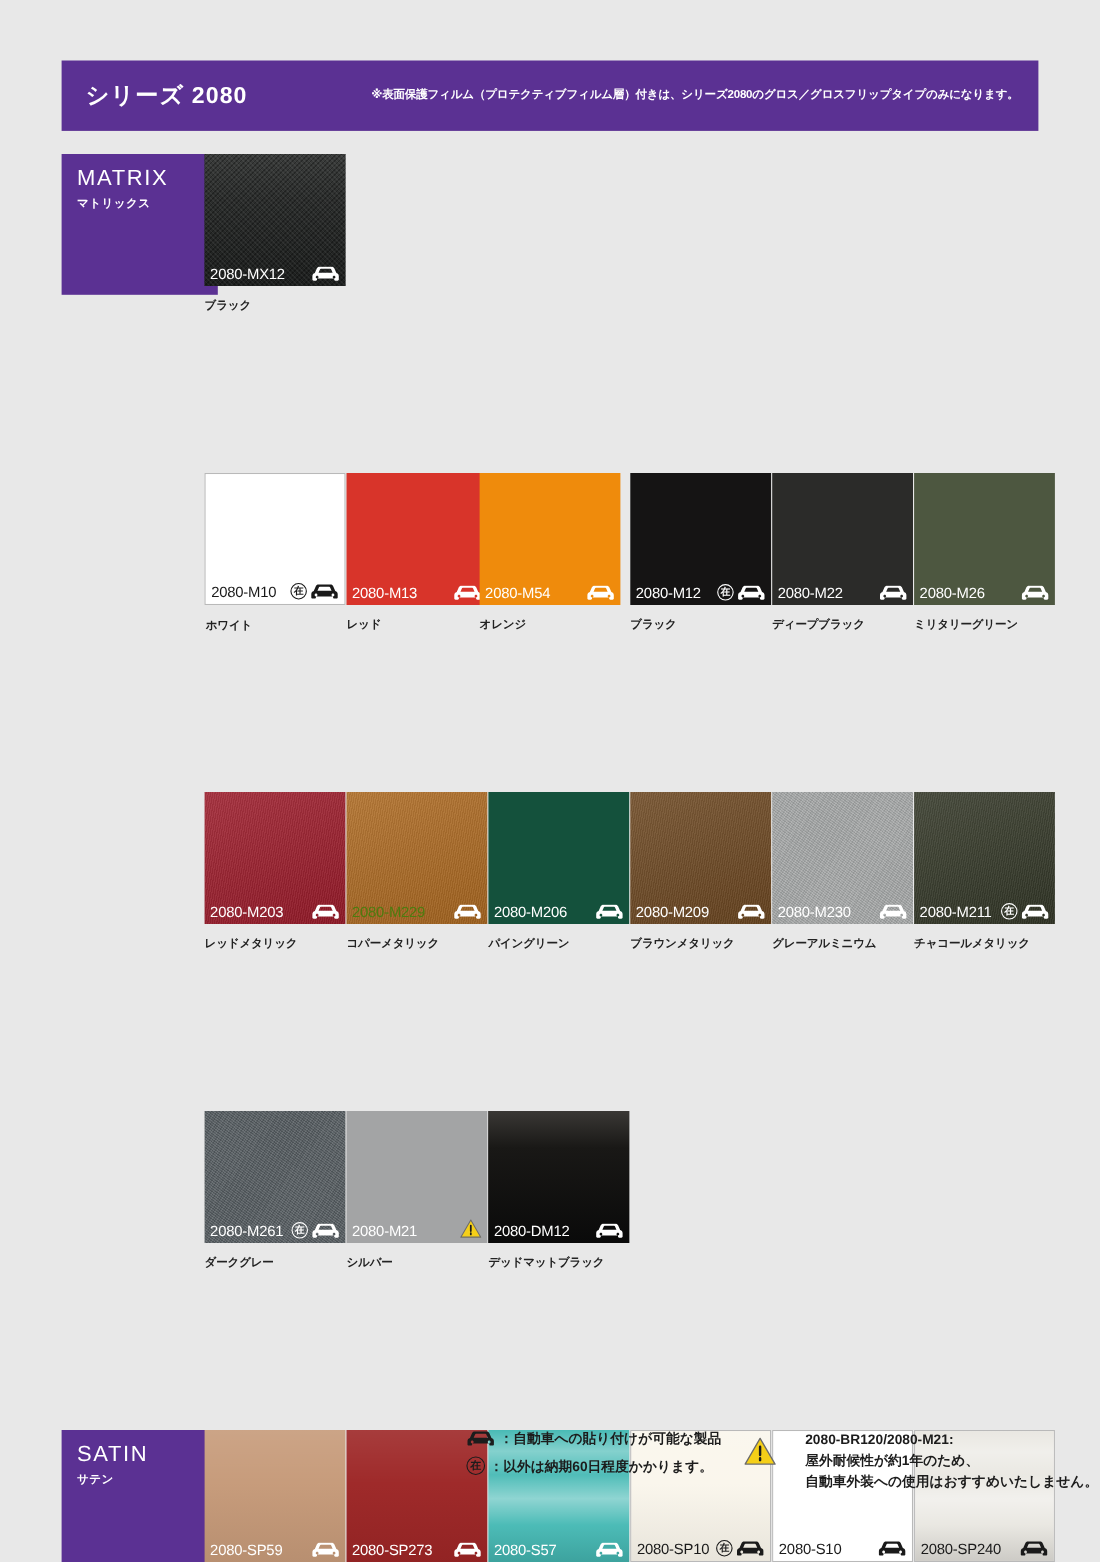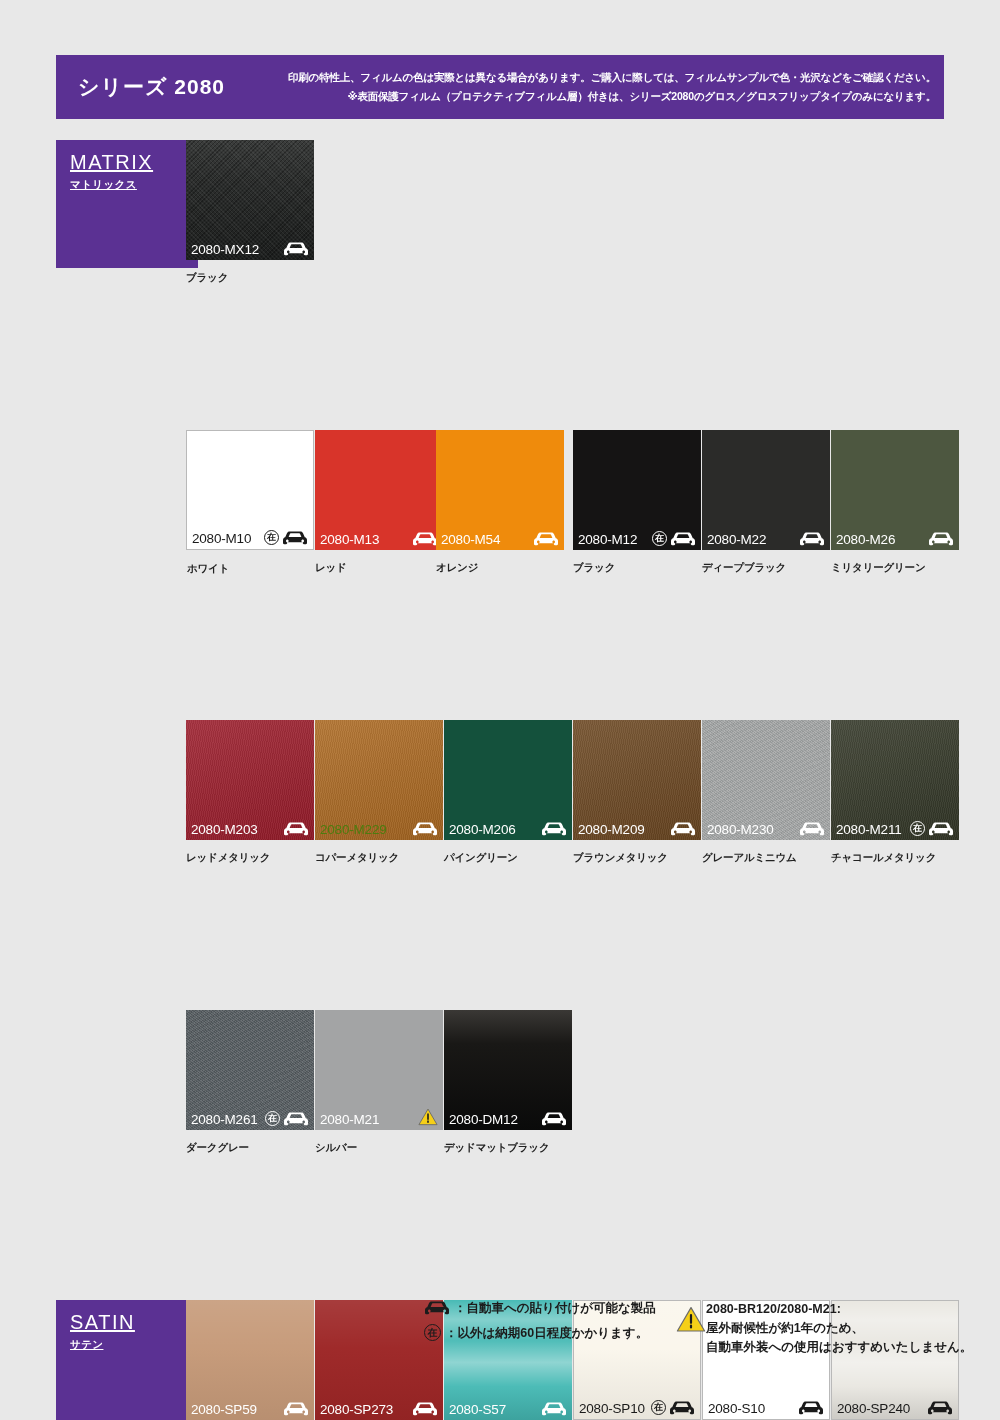--- a/index.html
+++ b/index.html
@@ -27,21 +27,21 @@
     flex:1;text-align:right;padding-right:18px;color:#fff;
     font-size:10.5px;line-height:1.85;font-weight:bold;letter-spacing:-0.2px;
   }
   .header-notes div{white-space:nowrap;}
 
   
   .section{position:absolute;left:56px;}
   .row{position:relative;height:145px;}
   .cat{
     position:absolute;left:0;top:0;width:142px;height:128px;
-    background:#5B3193;color:#fff;box-sizing:border-box;padding:11px 0 0 14px;text-decoration:underline;
+    background:#5B3193;color:#fff;box-sizing:border-box;padding:11px 0 0 14px;
   }
   .cat-en{font-size:20px;letter-spacing:1.5px;line-height:1.12;font-weight:normal;}
   .cat-jp{font-size:10.5px;font-weight:bold;margin-top:5px;letter-spacing:0.4px;}
 
   
   .sw{
     position:absolute;top:0;width:128px;height:120px;
     box-sizing:border-box;
     padding-left:36px;
   }
@@ -69,33 +69,32 @@
     font-size:9px;font-weight:bold;line-height:1;box-sizing:border-box;
   }
 
   
   .footer{position:absolute;left:0;top:1300px;width:1000px;}
   .legend{
     position:absolute;left:424px;top:0;font-size:12.5px;font-weight:bold;color:#1c1c1c;text-align:right;
   }
   .legend-line{display:flex;align-items:center;gap:4px;margin-bottom:8px;line-height:1.3;}
   .warn{
-    position:absolute;left:676px;top:0;display:flex;gap:0;align-items:flex-start;
+    position:absolute;left:676px;top:0;display:flex;gap:26px;align-items:flex-start;
   }
   .warn-text{font-size:12.5px;font-weight:bold;color:#1c1c1c;line-height:1.5;}
 </style>
 </head>
 <body>
 
 <div class="page">
 
   <div class="header">
     <div class="header-title">シリーズ 2080</div>
     <div class="header-notes">
-      <div>印刷の特性上、フィルムの色は実際とは異なる場合があります。ご購入に際しては、フィルムサンプルで色・光沢などをご確認ください。</div>
       <div>※表面保護フィルム（プロテクティブフィルム層）付きは、シリーズ2080のグロス／グロスフリップタイプのみになります。</div>
     </div>
   </div>
 
   <div id="grid">
       <div class="section row" style="top: 140px; width: 888px;">
         <div class="cat">
           <div class="cat-en">MATRIX</div>
           <div class="cat-jp">マトリックス</div>
         </div>

